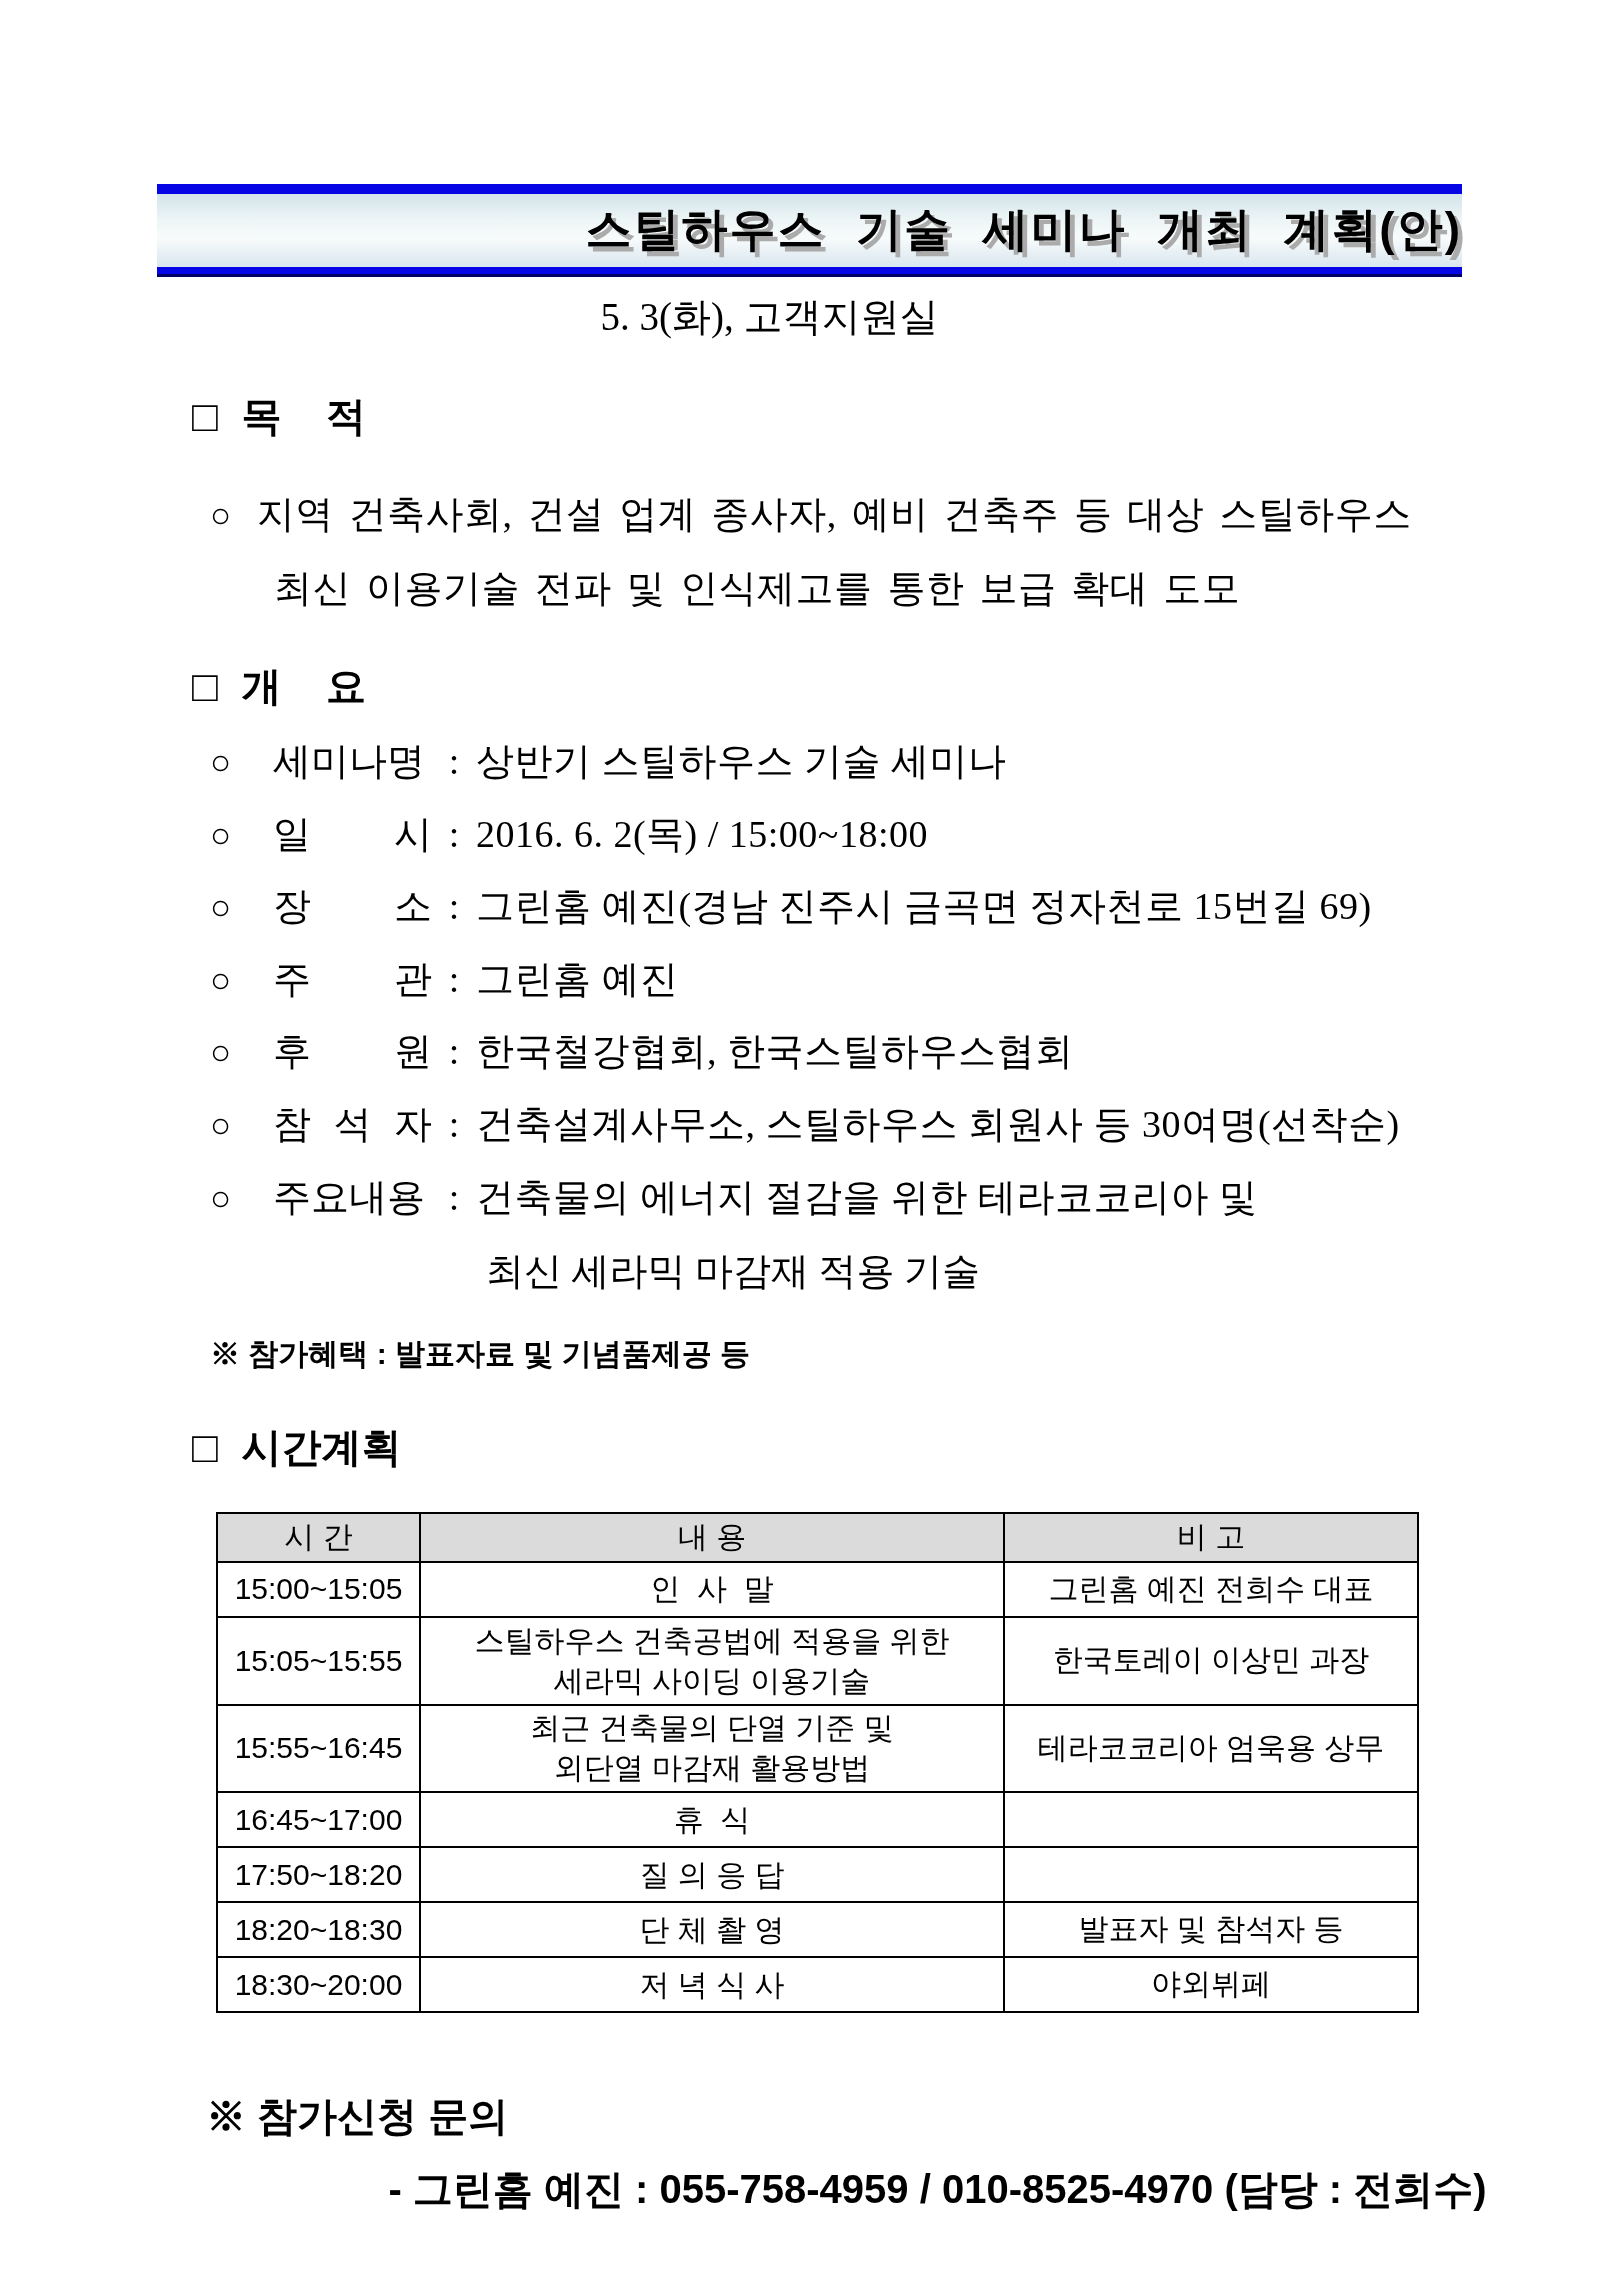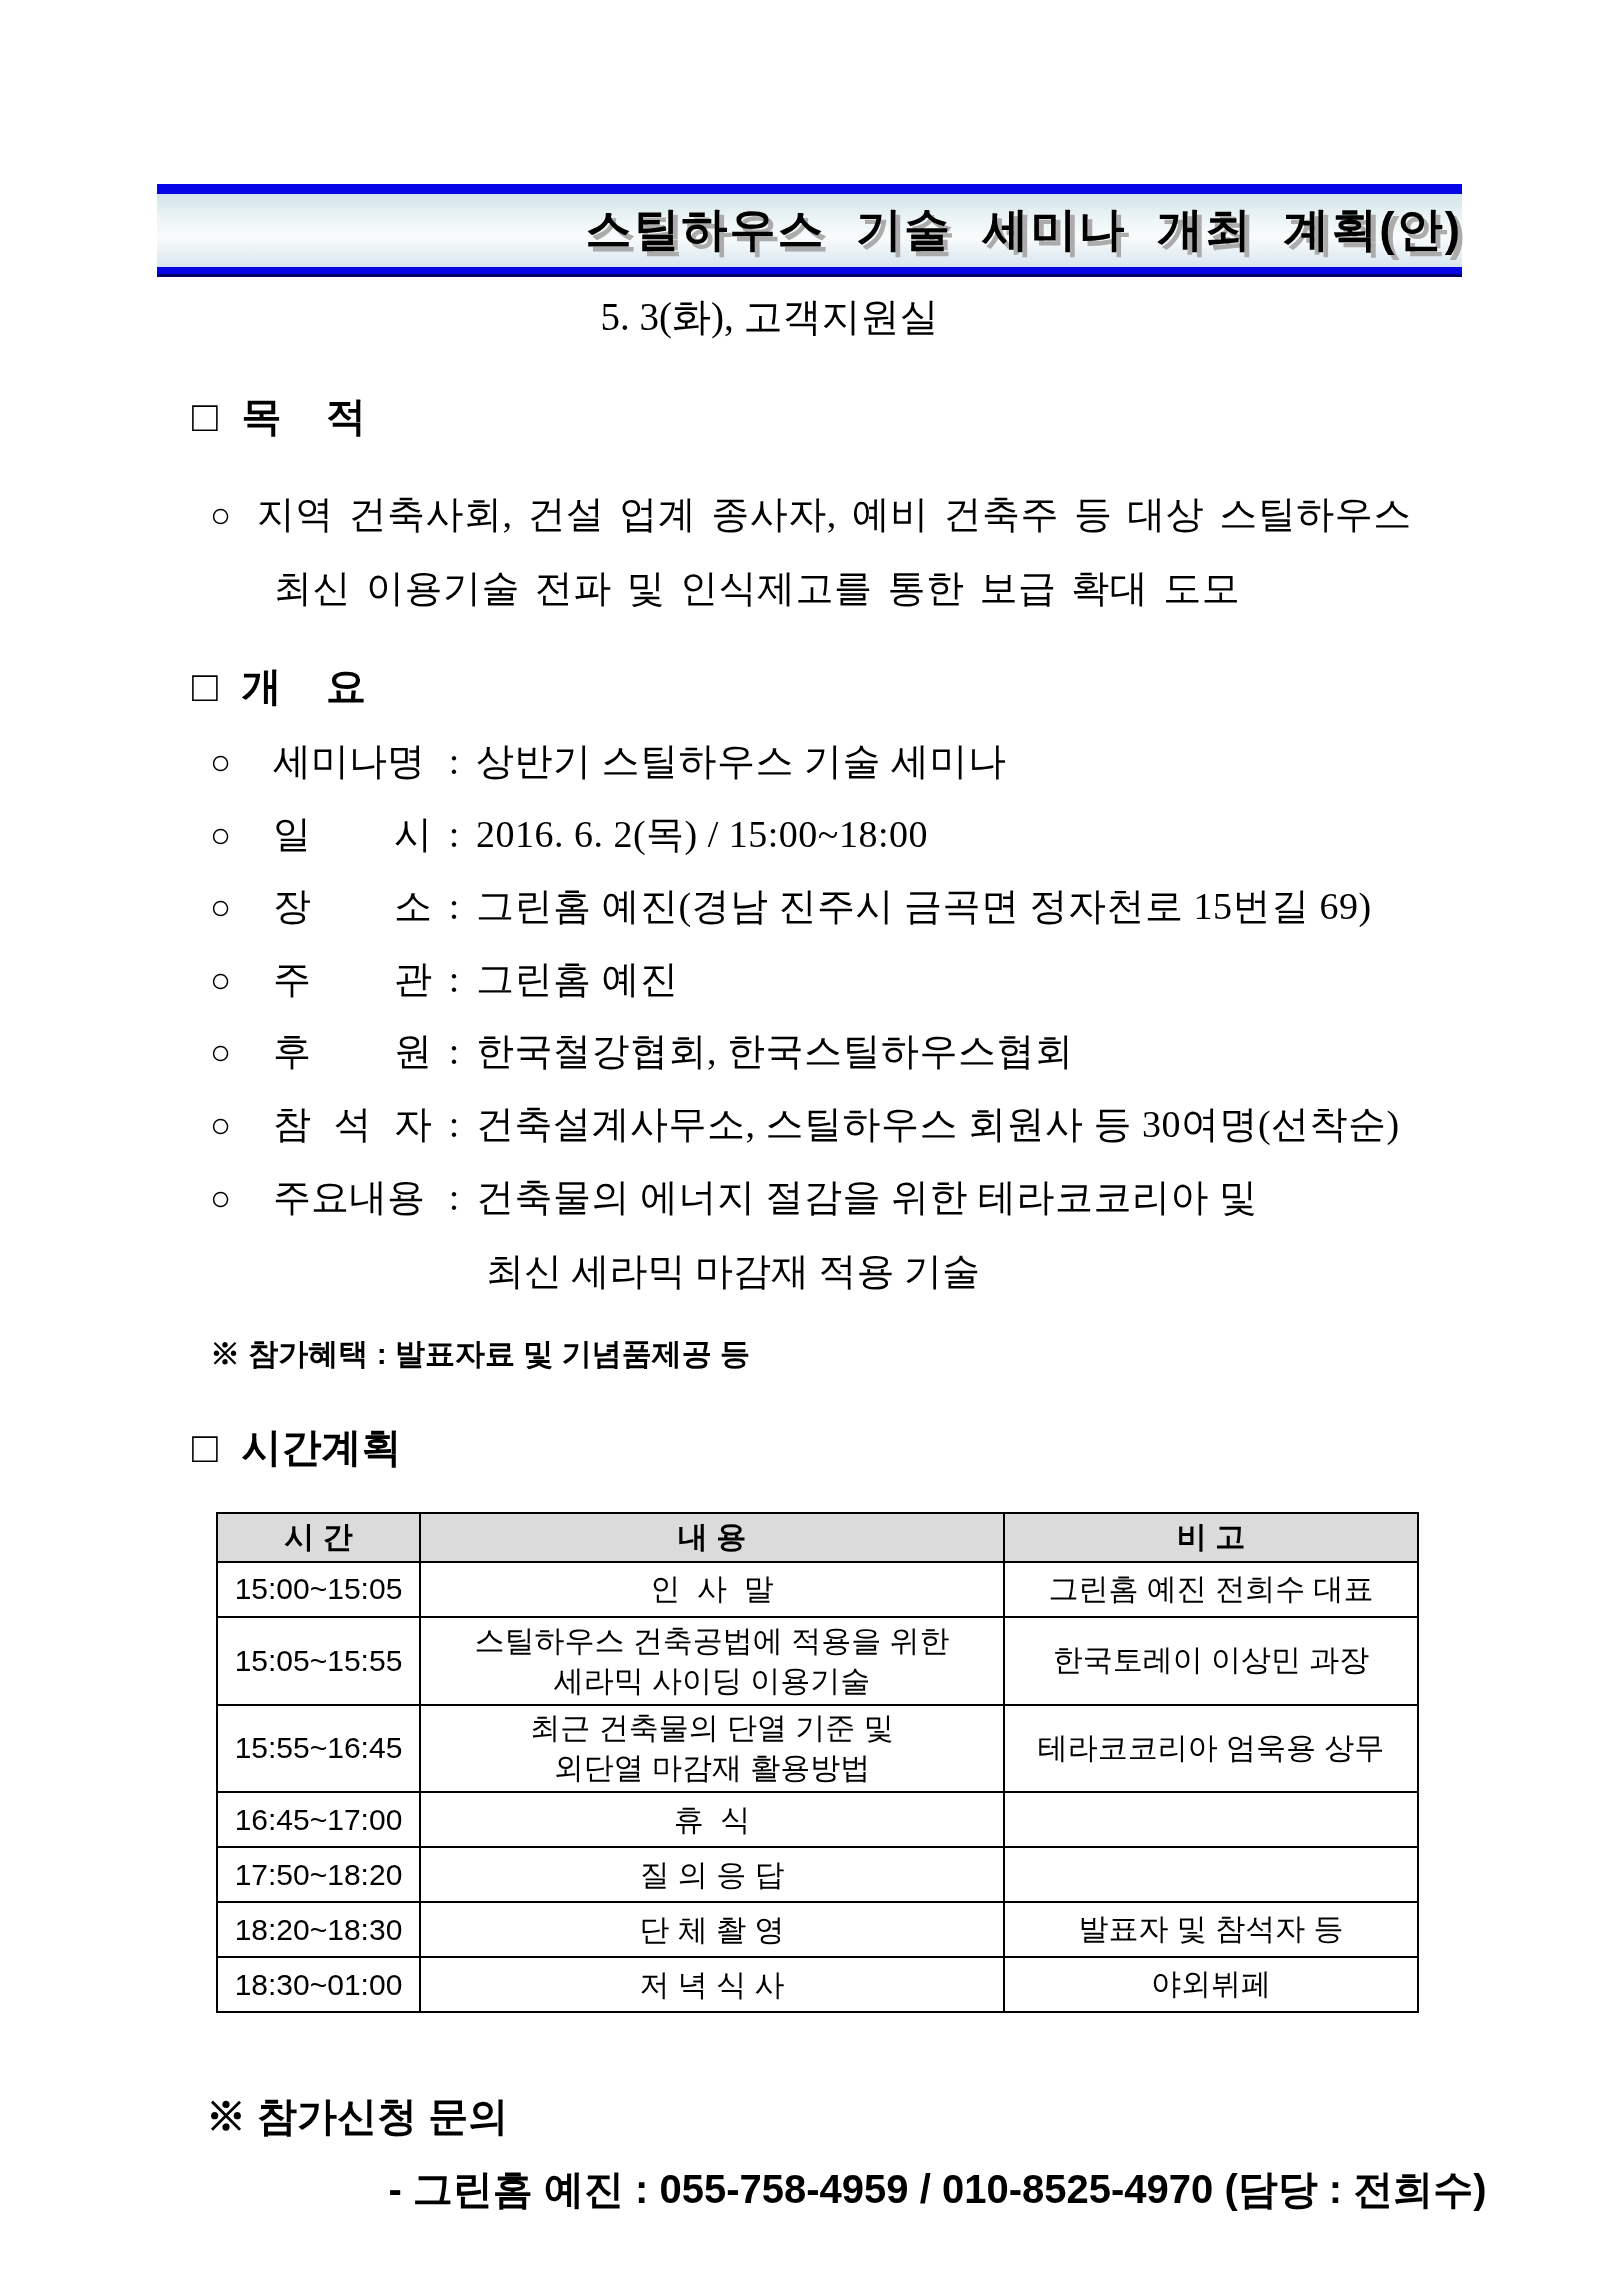--- a/index.html
+++ b/index.html
@@ -69,21 +69,21 @@
     margin:37px 0 0 216px; width:1201px;
     border-collapse:collapse;
     font-family:"Liberation Sans", sans-serif;
     font-size:30px; table-layout:fixed;
   }
   .schedule-table th, .schedule-table td {
     border:2px solid #000; text-align:center; vertical-align:middle;
     padding:2.9px 7.8px;
   }
   .schedule-table th {
-    background:#DBDBDB; height:46px; font-weight:bold; white-space:pre;
+    background:#DBDBDB; height:46px; font-weight:normal; white-space:pre;
   }
   .schedule-table td { height:55px; }
   .cell-line { line-height:40px; white-space:pre; }
   .cell-line:empty { display:none; }
   .time-cell { letter-spacing:0; }
 
   
   .contact {
     margin:76px 0 0 206px;
     font-family:"Liberation Sans", sans-serif;
@@ -229,21 +229,21 @@
       </tr>
       <tr>
         <td class="time-cell">18:20~18:30</td>
         <td>
           <div class="cell-line">단 체 촬 영</div>
 
         </td>
         <td>발표자 및 참석자 등</td>
       </tr>
       <tr>
-        <td class="time-cell">18:30~01:00</td>
+        <td class="time-cell">18:30~20:00</td>
         <td>
           <div class="cell-line">저 녁 식 사</div>
 
         </td>
         <td>야외뷔페</td>
       </tr>
     </tbody>
   </table>
 
   <div class="contact">

